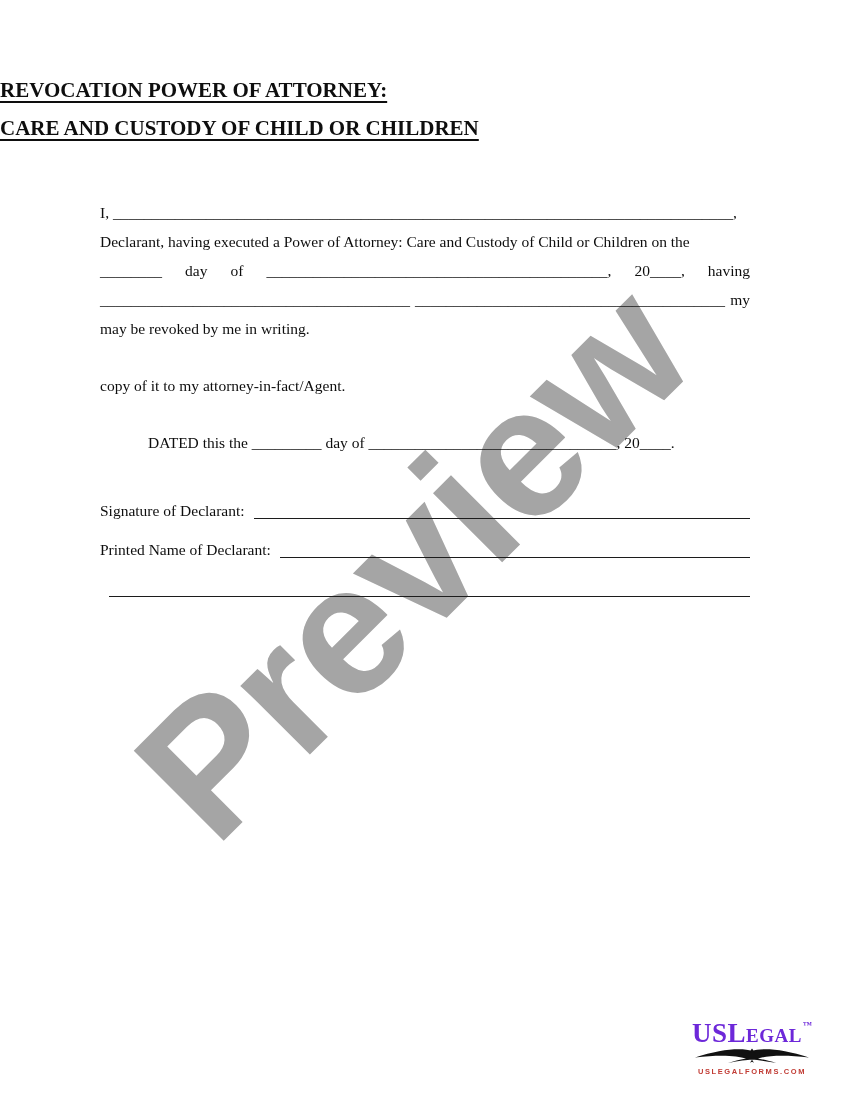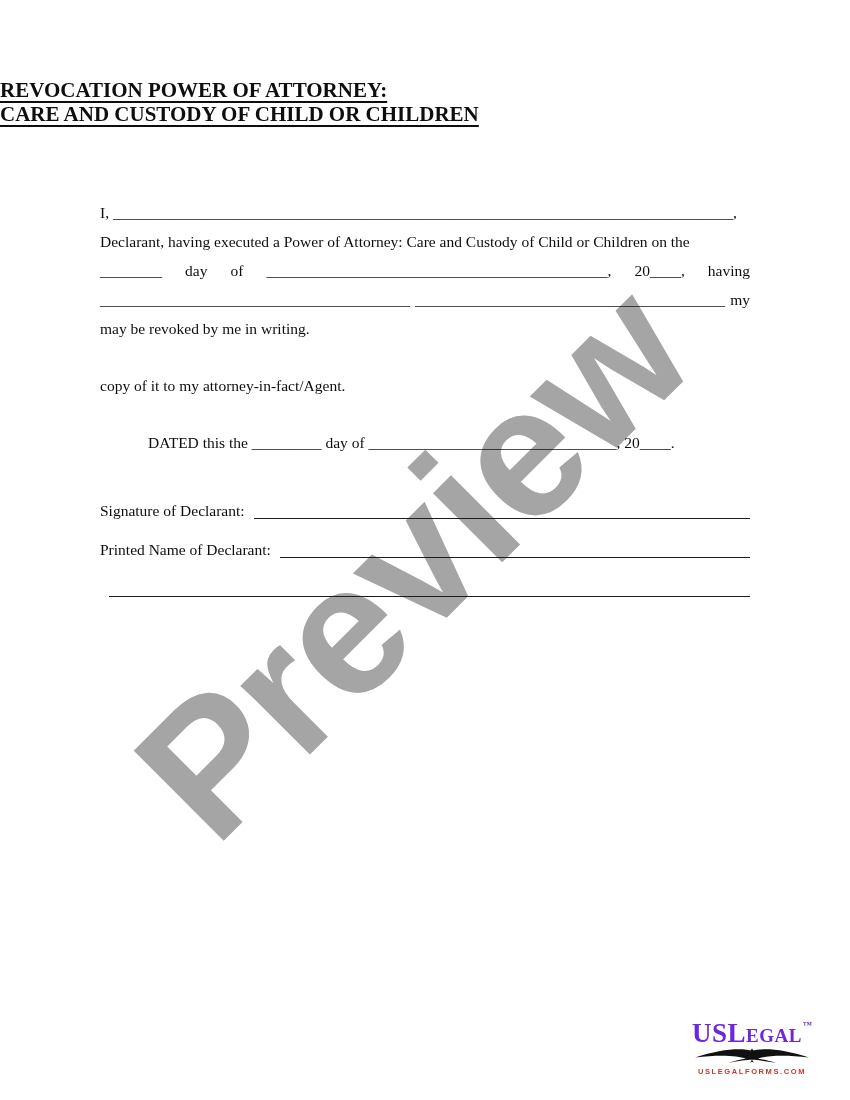--- a/index.html
+++ b/index.html
@@ -41,21 +41,21 @@
     text-align: left;
     font-weight: bold;
     font-size: 21px;
   }
   .title-line {
     text-decoration: underline;
     text-underline-offset: 4px;
     text-decoration-thickness: 2px;
     line-height: 24px;
   }
-  .title-line + .title-line { }
+  .title-line + .title-line { margin-top: 14px; }
 
   .body-block {
     position: absolute;
     left: 100px;
     top: 198px;
     width: 650px;
     font-size: 15.5px;
   }
   .line {
     height: 29px;

